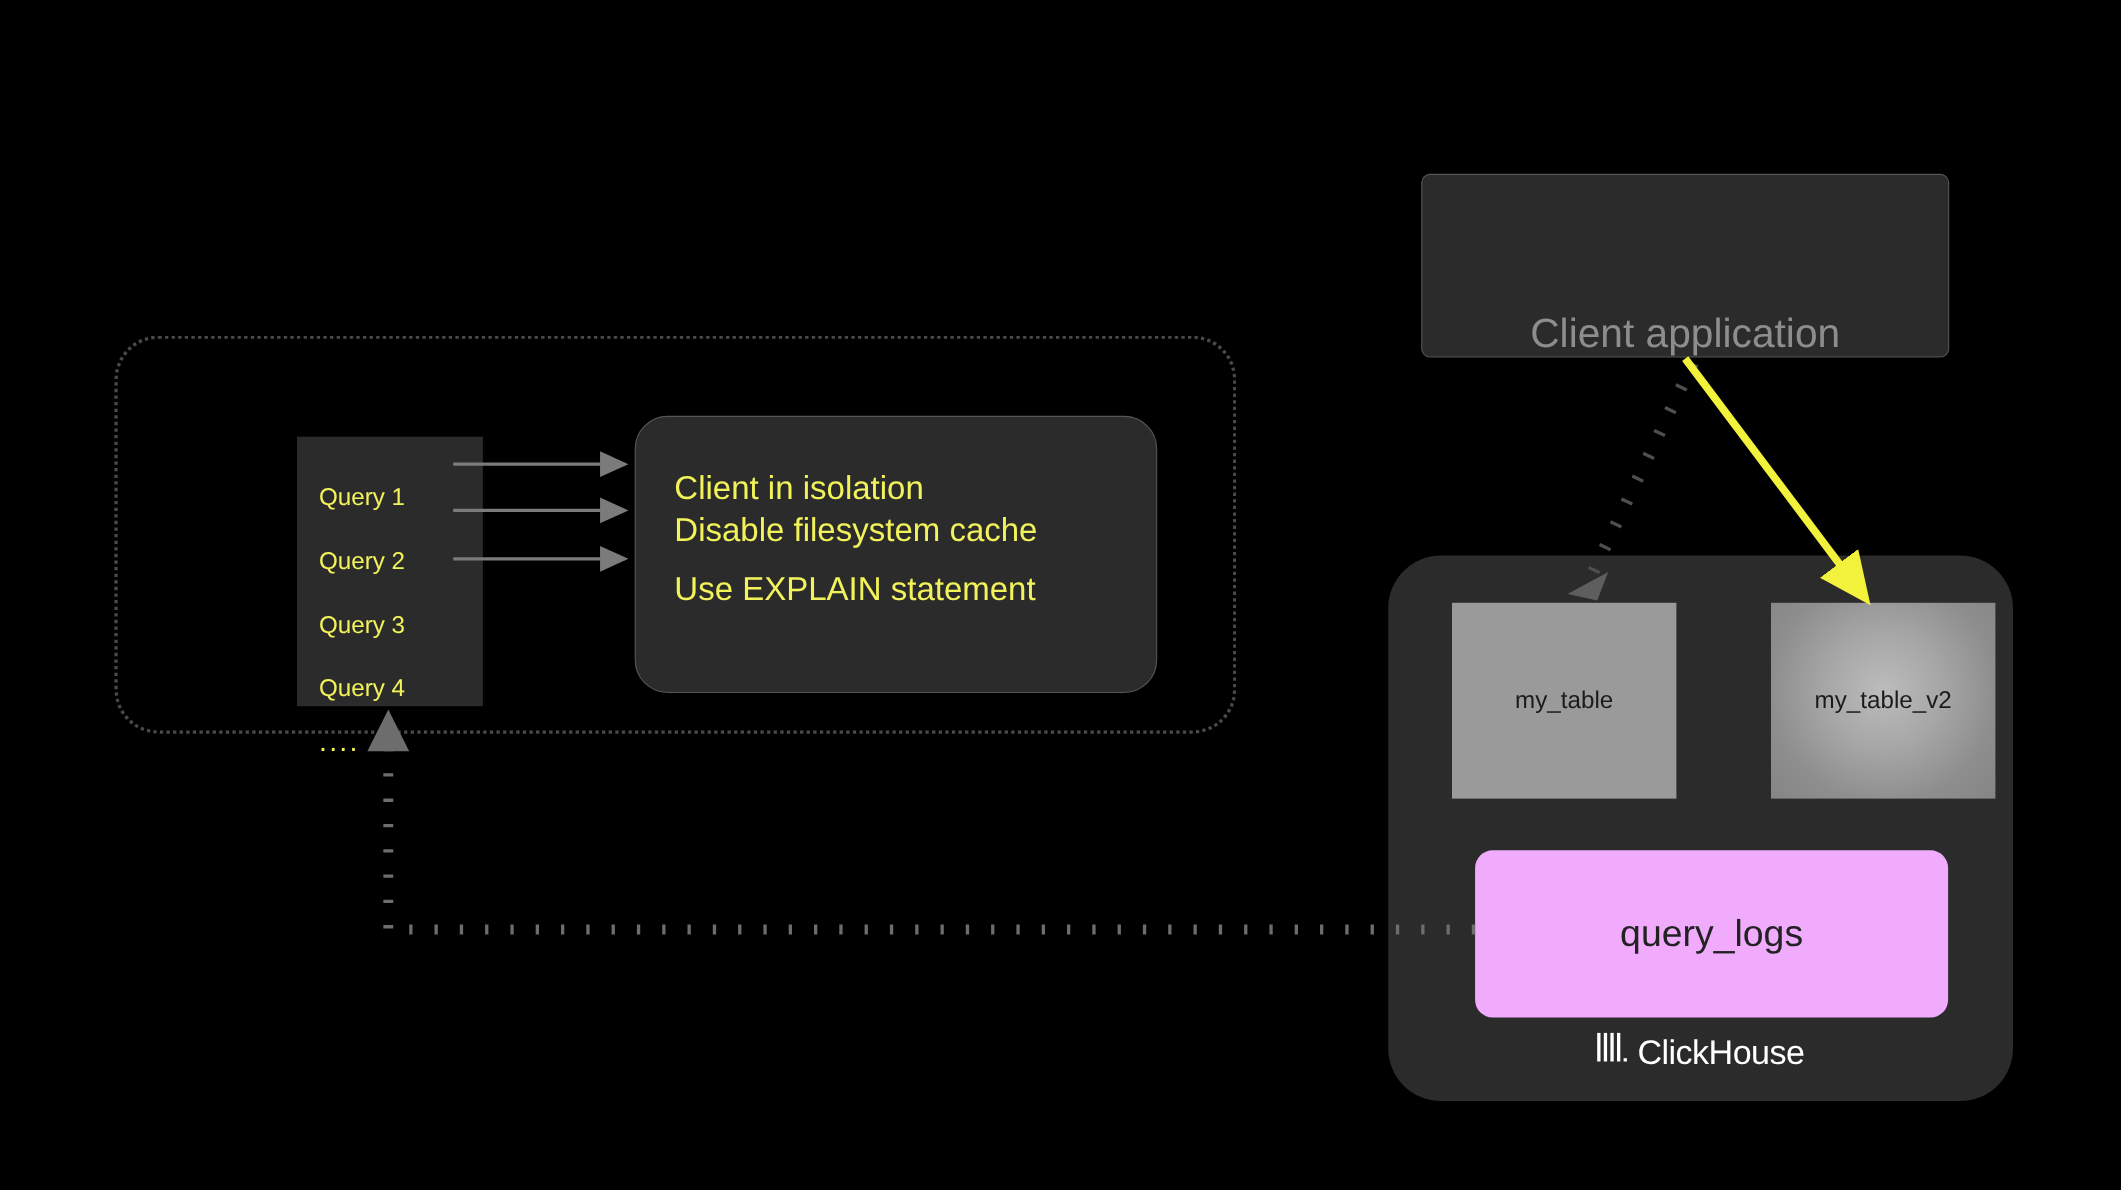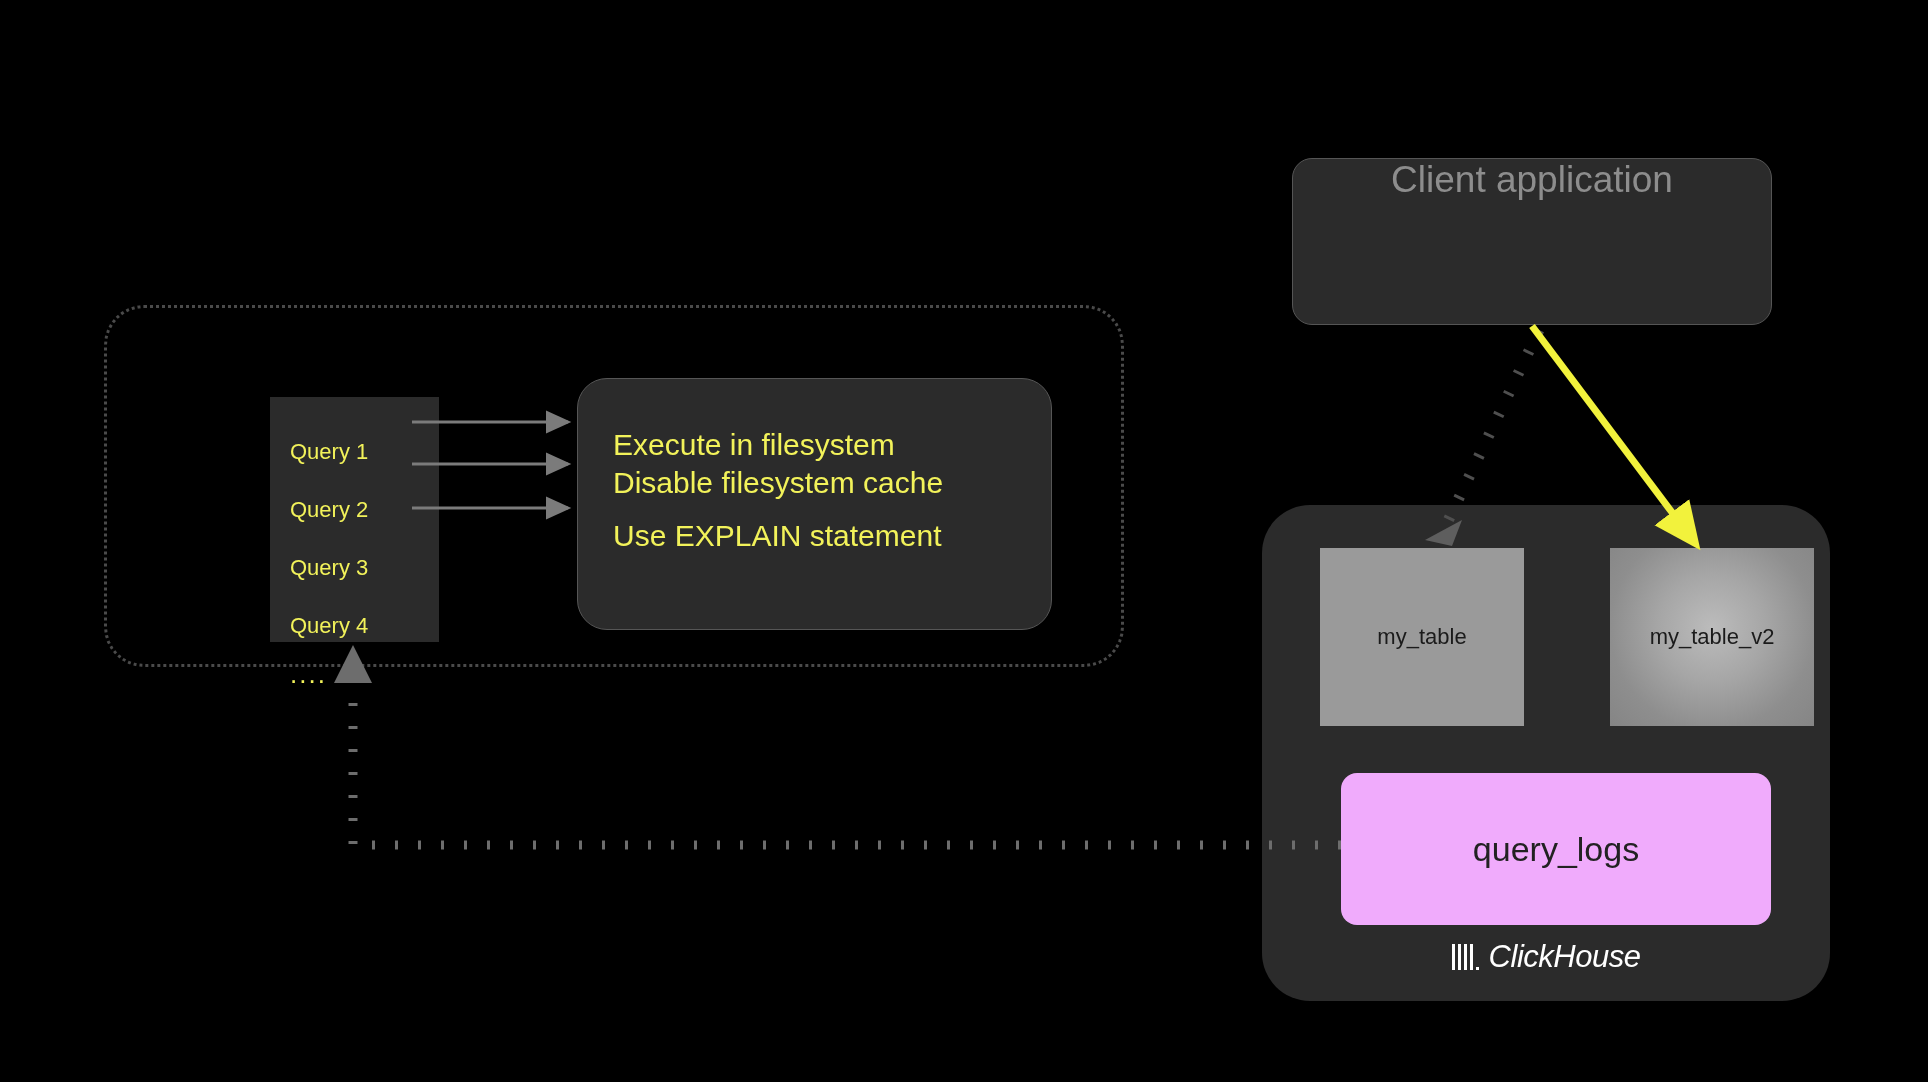--- a/index.html
+++ b/index.html
@@ -87,24 +87,24 @@
   }
 
   
   #client-app {
     left: 1292px;
     top: 158px;
     width: 480px;
     height: 167px;
     background: #2b2b2b;
     border: 1px solid #555555;
-    border-radius: 20px;
-    box-sizing: border-box;
-    display: flex;
-    align-items: flex-start;
+    border-radius: 8px;
+    box-sizing: border-box;
+    display: flex;
+    align-items: flex-end;
     justify-content: center;
   }
   #client-app-label {
     color: #8d8d8d;
     font-size: 37px;
   }
 
   
   #clickhouse-panel {
     left: 1262px;
@@ -152,24 +152,23 @@
     font-size: 34px;
   }
 
   
   #ch-logo {
     position: absolute;
     left: 0;
     right: 0;
     bottom: 26px;
     display: flex;
-    align-items: center;
+    align-items: flex-start;
     justify-content: center;
     gap: 10px;
-    font-style: italic;
   }
   #ch-bars {
     display: flex;
     align-items: flex-end;
     gap: 3px;
     height: 26px;
   }
   #ch-bars i {
     display: block;
     width: 3px;
@@ -204,21 +203,21 @@
 
   <div class="abs" id="query-list">
     <div class="query-item">Query 1</div>
     <div class="query-item">Query 2</div>
     <div class="query-item">Query 3</div>
     <div class="query-item">Query 4</div>
     <div class="query-ellipsis">....</div>
   </div>
 
   <div class="abs" id="investigation-box">
-    <div class="inv-line" id="inv-line-1">Execute in filesystem</div>
+    <div class="inv-line" id="inv-line-1">Client in isolation</div>
     <div class="inv-line" id="inv-line-2">Disable filesystem cache</div>
     <div class="inv-line" id="inv-line-3">Use EXPLAIN statement</div>
   </div>
 
   <div class="abs" id="client-app">
     <span id="client-app-label">Client application</span>
   </div>
 
   <div class="abs" id="clickhouse-panel">
     <div class="table-block" id="table-my-table">

